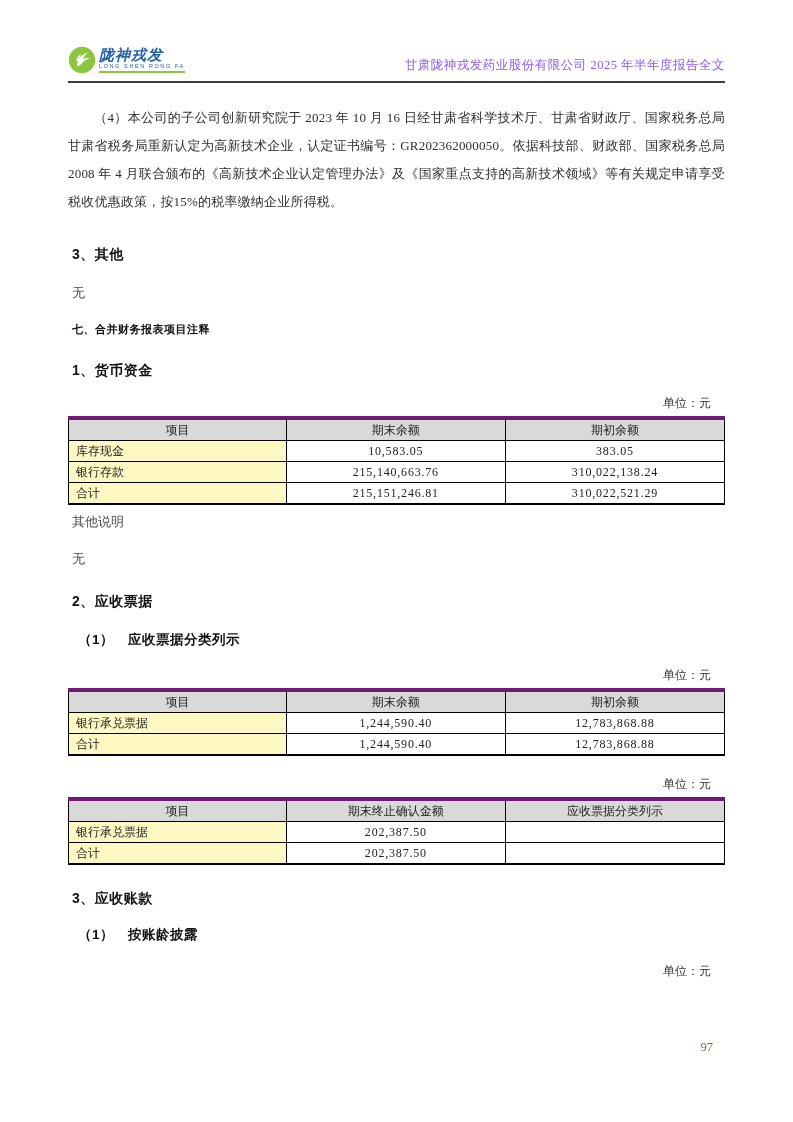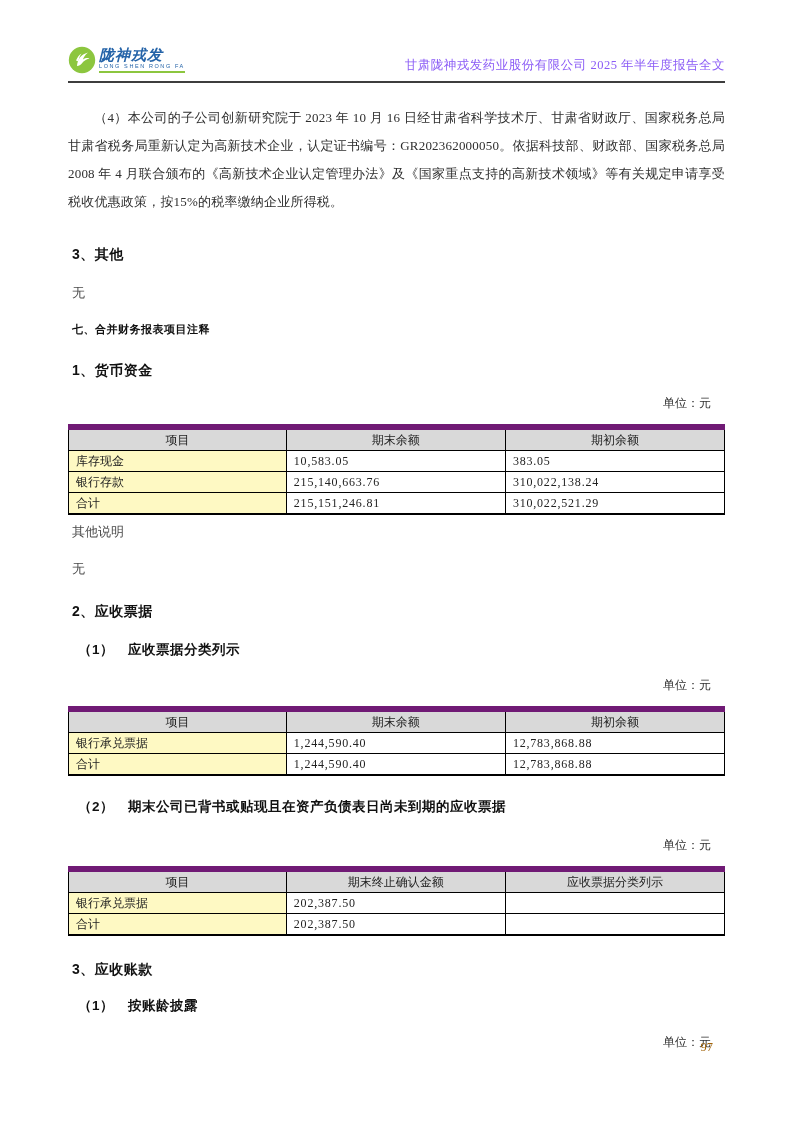--- a/index.html
+++ b/index.html
@@ -53,35 +53,35 @@
   }
   .h1 { font-size: 11px; margin: 17px 0 0 4px; }
   .h2 { font-size: 14px;   margin: 0 0 0 4px; }
   .h3 { font-size: 13.5px; margin: 0 0 0 10px; }
   .plain { font-size: 13px; color: #4a4a4a; line-height: 18px; margin: 0 0 0 4px; }
   .unit { font-size: 12px; color: #2e2e2e; text-align: right; margin: 0 14px 0 0; line-height: 17px; }
   
   table.fin {
     width: 100%; border-collapse: collapse; table-layout: fixed;
     font-size: 12px; color: #222;
-    border-top: 6px solid #701a75; border-bottom: 2px solid #000;
-    margin-top: 12px;
+    border-top: 4px solid #701a75; border-bottom: 2px solid #000;
+    margin-top: 4px;
   }
   table.fin th, table.fin td {
     border: 1px solid #000;
     height: 20px; line-height: 20px;
     padding: 0 7px;
     overflow: hidden; white-space: nowrap;
   }
   table.fin th {
     background: #d9d9d9;
     font-weight: normal; text-align: center;
   }
   table.fin td.rowhead { background: #fef9c3; text-align: left; }
-  table.fin td.num { text-align: left; letter-spacing: 0.8px; }
+  table.fin td.num { text-align: center; letter-spacing: 0.8px; }
   
   .mt28 { margin-top: 28px; } .mt20 { margin-top: 20px; } .mt21 { margin-top: 21px; }
   .mt17 { margin-top: 17px; } .mt15 { margin-top: 15px; } .mt23 { margin-top: 23px; }
   .mt19 { margin-top: 19px; } .mt8  { margin-top: 8px; }  .mt18 { margin-top: 18px; }
   .pagenum {
     position: absolute; right: 80px; top: 1040px;
     font-size: 12.5px; color: #a16207;
   }
 </style>
 </head>
@@ -173,21 +173,20 @@
         <td class="num">12,783,868.88</td>
       </tr>
       <tr>
         <td class="rowhead">合计</td>
         <td class="num">1,244,590.40</td>
         <td class="num">12,783,868.88</td>
       </tr>
     </tbody>
       </table>
 
-    <div class="h3 mt21">（2）　期末公司已背书或贴现且在资产负债表日尚未到期的应收票据</div>
 
     <div class="unit mt20">单位：元</div>
 
     <table class="fin">
       <colgroup>
           <col style="width:33.2%">
           <col style="width:33.4%">
           <col style="width:33.4%">
         </colgroup>
       <tbody>

